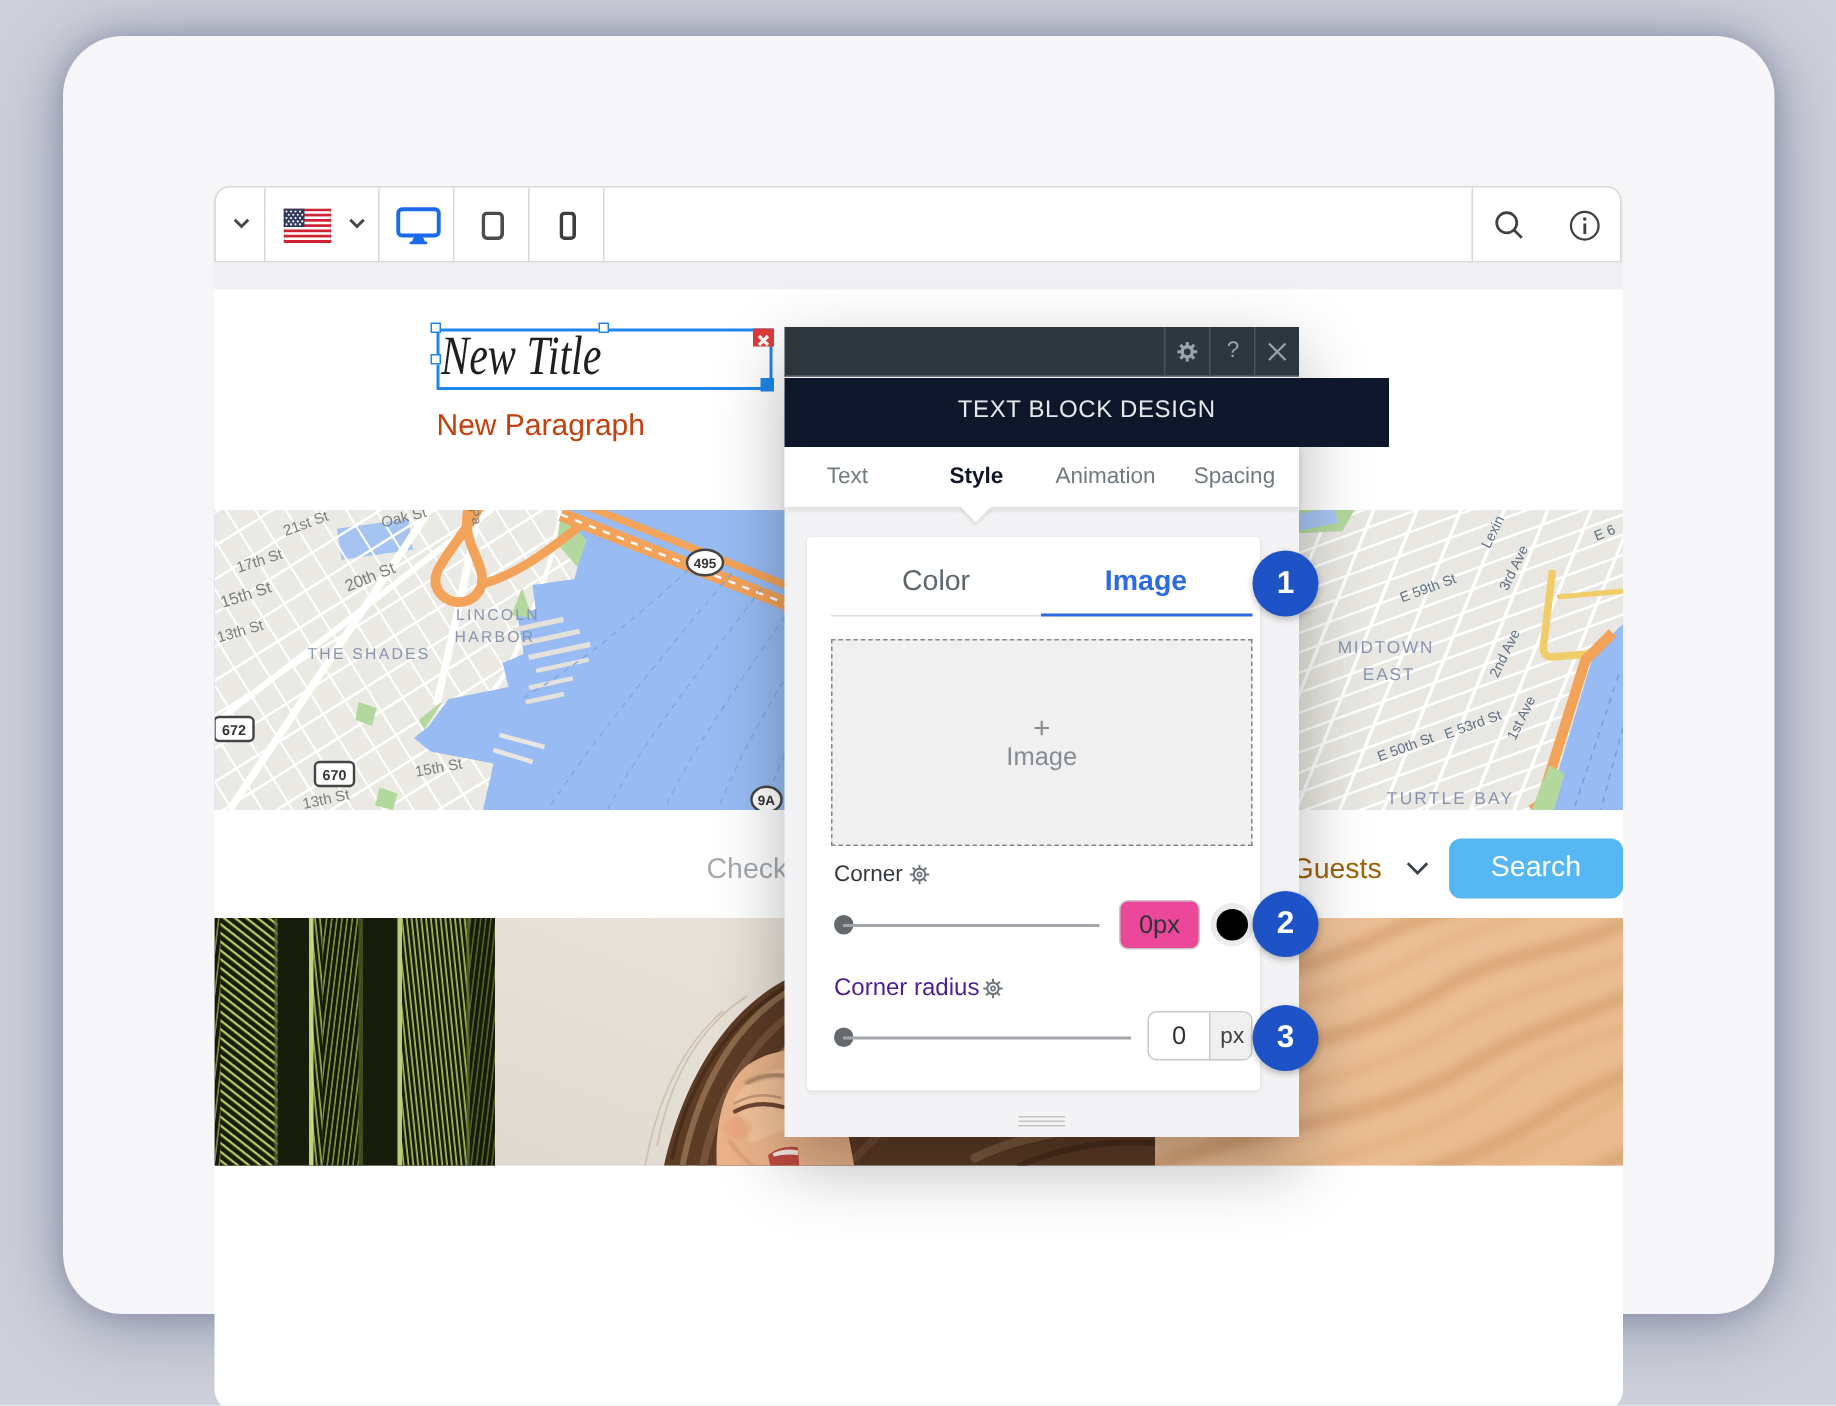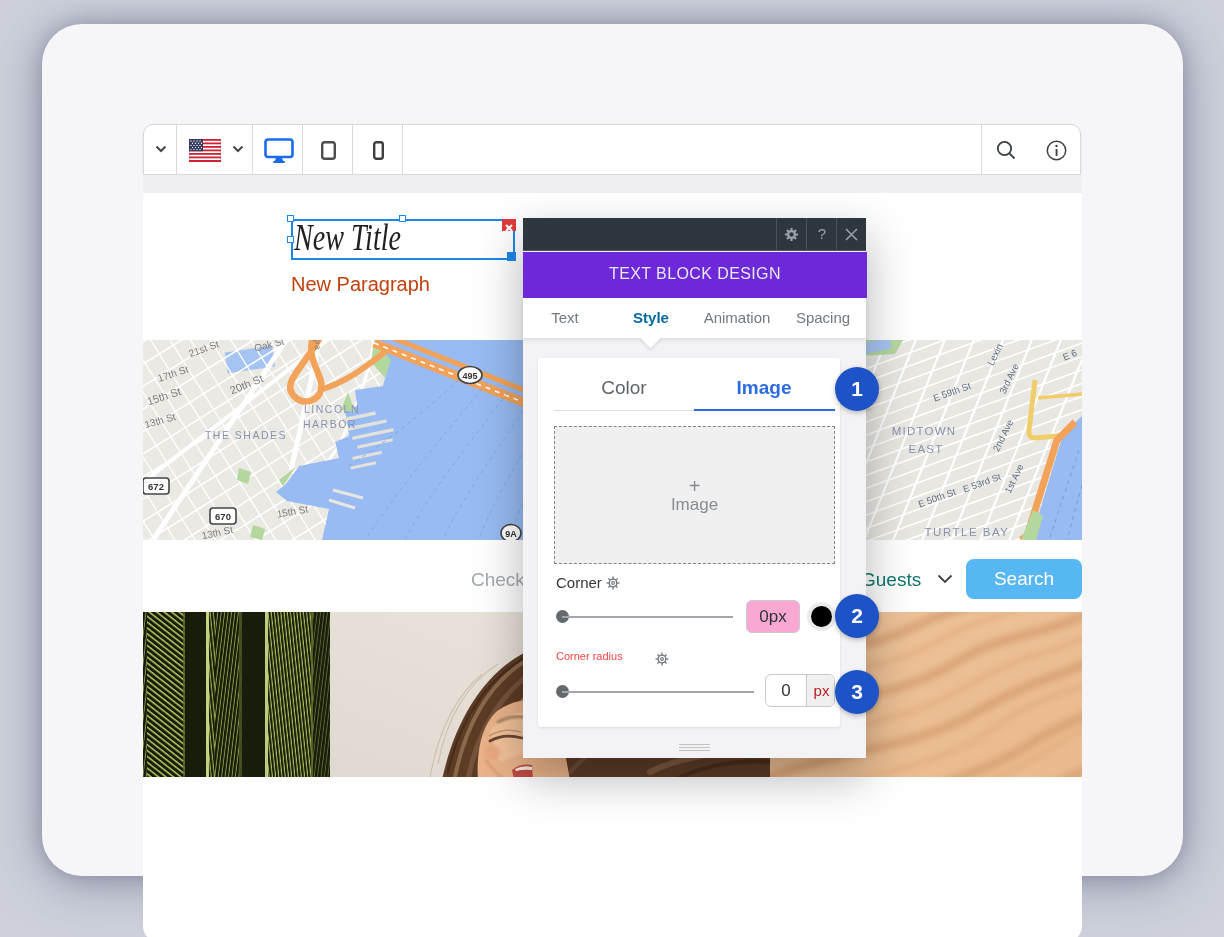--- a/index.html
+++ b/index.html
@@ -19,21 +19,21 @@
 
   
   .page { position:absolute; left:143px; top:193px; width:939px; height:749px;
           background:#fff; border-radius:0 0 16px 16px; overflow:hidden; }
 
   
   .modal { position:absolute; left:523px; top:218px; width:343px; height:540px;
            box-shadow:0 18px 45px rgba(0,0,0,.3); background:#f3f3f5; }
   .mtop { position:absolute; left:0; top:0; width:343px; height:33px; background:#2e373e;
           border-bottom:1px solid #4b545b; }
-  .mtitle { position:absolute; left:0; top:34px; width:344px; height:46px; background:#6d28d9;
+  .mtitle { position:absolute; left:0; top:34px; width:403px; height:46px; background:#0f172a;
             color:#e7eaec; font-size:16px; letter-spacing:0.4px; text-align:center; line-height:44px; }
   .mtabs { position:absolute; left:0; top:80px; width:343px; height:40px; background:#fff;
            box-shadow:0 2px 4px rgba(0,0,0,.1); }
   .mtab { position:absolute; top:0; height:40px; line-height:40px; font-size:15px; color:#6f7a81; text-align:center; }
   .caret { position:absolute; left:120px; top:112px; width:15px; height:15px; background:#fff;
            transform:rotate(45deg); box-shadow:2px 2px 3px rgba(0,0,0,.08); }
   .card { position:absolute; left:15px; top:140px; width:302px; height:369px; background:#fff;
           border-radius:3px; box-shadow:0 1px 3px rgba(0,0,0,.1); }
 
   .badge { position:absolute; width:44px; height:44px; border-radius:50%; background:#1d53c6;
@@ -408,21 +408,21 @@
           <text x="869" y="40" font-size="9.5" fill="#5f6f85" text-anchor="middle" transform="rotate(-64 869 40)">3rd Ave</text>
           <text x="863" y="97" font-size="9.5" fill="#5f6f85" text-anchor="middle" transform="rotate(-64 863 97)">2nd Ave</text>
           <text x="874" y="140" font-size="9.5" fill="#5f6f85" text-anchor="middle" transform="rotate(-64 874 140)">1st Ave</text>
           <text x="712" y="30" font-size="9" fill="#5f6f85" text-anchor="middle" transform="rotate(-20 712 30)">th St</text>
           <text x="706" y="160" font-size="9" fill="#5f6f85" text-anchor="middle" transform="rotate(-64 706 160)">Ave</text>
         </g>
       </svg>
     </div>
 
     <div class="abs" style="left:328px; top:376px; font-size:19px; color:#a4aaaf;">Check in</div>
-    <div class="abs" style="left:718px; top:376px; font-size:19px; color:#0f766e;">Guests</div>
+    <div class="abs" style="left:718px; top:376px; font-size:19px; color:#a16207;">Guests</div>
     <svg class="abs" style="left:794px;top:381px" width="16" height="10" viewBox="0 0 16 10">
       <path d="M1.5 1.5 L8 8 L14.5 1.5" fill="none" stroke="#3c4145" stroke-width="1.8"></path>
     </svg>
     <div class="abs" style="left:823px; top:366px; width:116px; height:40px; background:#57b7f2; border-radius:8px; color:#fff; font-size:19px; text-align:center; line-height:40px;">Search</div>
 
     <div class="abs" style="left:0; top:419px; width:187px; height:165px; background:#1a220f;" id="img-green"><svg width="187" height="165" viewBox="0 0 187 165">
         <defs>
           <pattern id="gv" width="3.2" height="3.2" patternUnits="userSpaceOnUse" patternTransform="rotate(84)">
             <rect width="3.2" height="3.2" fill="#181d0b"></rect>
             <rect width="3.2" height="1.1" fill="#aec259"></rect>
@@ -534,21 +534,21 @@
         <circle cx="8" cy="8" r="3.6" fill="none" stroke="#9aa4ab" stroke-width="2.4"></circle>
       </svg>
       <div class="abs" style="left:291px; top:7px; width:16px; color:#9aa4ab; font-size:15px; text-align:center;">?</div>
       <svg class="abs" style="left:322px;top:10px" width="13" height="13" viewBox="0 0 13 13">
         <path d="M1 1 L12 12 M12 1 L1 12" stroke="#9aa4ab" stroke-width="1.5"></path>
       </svg>
     </div>
     <div class="mtitle">TEXT BLOCK DESIGN</div>
     <div class="mtabs">
       <div class="mtab" style="left:12px; width:60px;">Text</div>
-      <div class="mtab" style="left:98px; width:60px; color:#0369a1; font-weight:bold;">Style</div>
+      <div class="mtab" style="left:98px; width:60px; color:#0f172a; font-weight:bold;">Style</div>
       <div class="mtab" style="left:174px; width:80px;">Animation</div>
       <div class="mtab" style="left:265px; width:70px;">Spacing</div>
     </div>
     <div class="caret"></div>
     <div class="card">
       <div class="abs" style="left:50px; top:19px; width:72px; text-align:center; font-size:19px; color:#5c666d;">Color</div>
       <div class="abs" style="left:190px; top:19px; width:72px; text-align:center; font-size:19px; color:#2c6be2; font-weight:bold;">Image</div>
       <div class="abs" style="left:16px; top:52px; width:140px; height:1px; background:#dcdcdc;"></div>
       <div class="abs" style="left:156px; top:51px; width:141px; height:2px; background:#2c6be2;"></div>
       <div class="abs" style="left:16px; top:68px; width:281px; height:138px; border:1px dashed #80868c; background:#f0f0f1; text-align:center;">
@@ -565,43 +565,43 @@
           <line x1="2.4" y1="2.4" x2="4.2" y2="4.2"></line>
           <line x1="9.8" y1="9.8" x2="11.6" y2="11.6"></line>
           <line x1="11.6" y1="2.4" x2="9.8" y2="4.2"></line>
           <line x1="4.2" y1="9.8" x2="2.4" y2="11.6"></line>
         </g>
         <circle cx="7" cy="7" r="3.8" fill="none" stroke="#6e757b" stroke-width="1.3"></circle>
         <circle cx="7" cy="7" r="1.4" fill="none" stroke="#6e757b" stroke-width="1.1"></circle>
       </svg>
       <div class="slider-dot" style="left:18px; top:252px;"></div>
       <div class="slider-line" style="left:24px; top:258px; width:171px;"></div>
-      <div class="abs" style="left:208px; top:242px; width:54px; height:33px; border:1px solid #c9c9c9; border-radius:6px; background:#f9a8d4; font-size:17px; color:#2e3338; text-align:center; line-height:31px;">0px</div>
+      <div class="abs" style="left:208px; top:242px; width:54px; height:33px; border:1px solid #c9c9c9; border-radius:6px; background:#ec4899; font-size:17px; color:#2e3338; text-align:center; line-height:31px;">0px</div>
       <div class="abs" style="left:269px; top:244px; width:29px; height:29px; border-radius:50%; background:#ebebeb;"></div>
       <div class="abs" style="left:273px; top:248px; width:21px; height:21px; border-radius:50%; background:#000;"></div>
-      <div class="abs" style="left:18px; top:292px; font-size:11px; color:#ef4444;">Corner radius</div>
+      <div class="abs" style="left:18px; top:292px; font-size:16px; color:#4c1d95;">Corner radius</div>
       <svg class="abs" style="left:117px;top:294px" width="14" height="14" viewBox="0 0 14 14">
         <g stroke="#6e757b" stroke-width="1.3">
           <line x1="7" y1="0.5" x2="7" y2="3"></line>
           <line x1="7" y1="11" x2="7" y2="13.5"></line>
           <line x1="0.5" y1="7" x2="3" y2="7"></line>
           <line x1="11" y1="7" x2="13.5" y2="7"></line>
           <line x1="2.4" y1="2.4" x2="4.2" y2="4.2"></line>
           <line x1="9.8" y1="9.8" x2="11.6" y2="11.6"></line>
           <line x1="11.6" y1="2.4" x2="9.8" y2="4.2"></line>
           <line x1="4.2" y1="9.8" x2="2.4" y2="11.6"></line>
         </g>
         <circle cx="7" cy="7" r="3.8" fill="none" stroke="#6e757b" stroke-width="1.3"></circle>
         <circle cx="7" cy="7" r="1.4" fill="none" stroke="#6e757b" stroke-width="1.1"></circle>
       </svg>
       <div class="slider-dot" style="left:18px; top:327px;"></div>
       <div class="slider-line" style="left:24px; top:333px; width:192px;"></div>
       <div class="abs" style="left:227px; top:316px; width:70px; height:33px; border:1px solid #c9c9c9; border-radius:6px; background:#fff; overflow:hidden;">
         <div class="abs" style="left:0; top:0; width:40px; height:33px; font-size:17px; color:#2e3338; text-align:center; line-height:31px;">0</div>
-        <div class="abs" style="left:40px; top:0; width:30px; height:33px; background:#f0f0f0; border-left:1px solid #c9c9c9; font-size:15px; color:#b91c1c; text-align:center; line-height:31px;">px</div>
+        <div class="abs" style="left:40px; top:0; width:30px; height:33px; background:#f0f0f0; border-left:1px solid #c9c9c9; font-size:15px; color:#404040; text-align:center; line-height:31px;">px</div>
       </div>
       <div class="abs" style="left:141px; top:355px;"></div>
     </div>
     <div class="abs" style="left:156px; top:526px; width:31px; height:7px; border-top:1px solid #c3c3c3; border-bottom:1px solid #c3c3c3;">
       <div style="margin-top:2px; height:1px; background:#c3c3c3;"></div>
     </div>
   </div>
 
   <div class="badge" style="left:835px; top:367px;">1</div>
   <div class="badge" style="left:835px; top:594px;">2</div>

